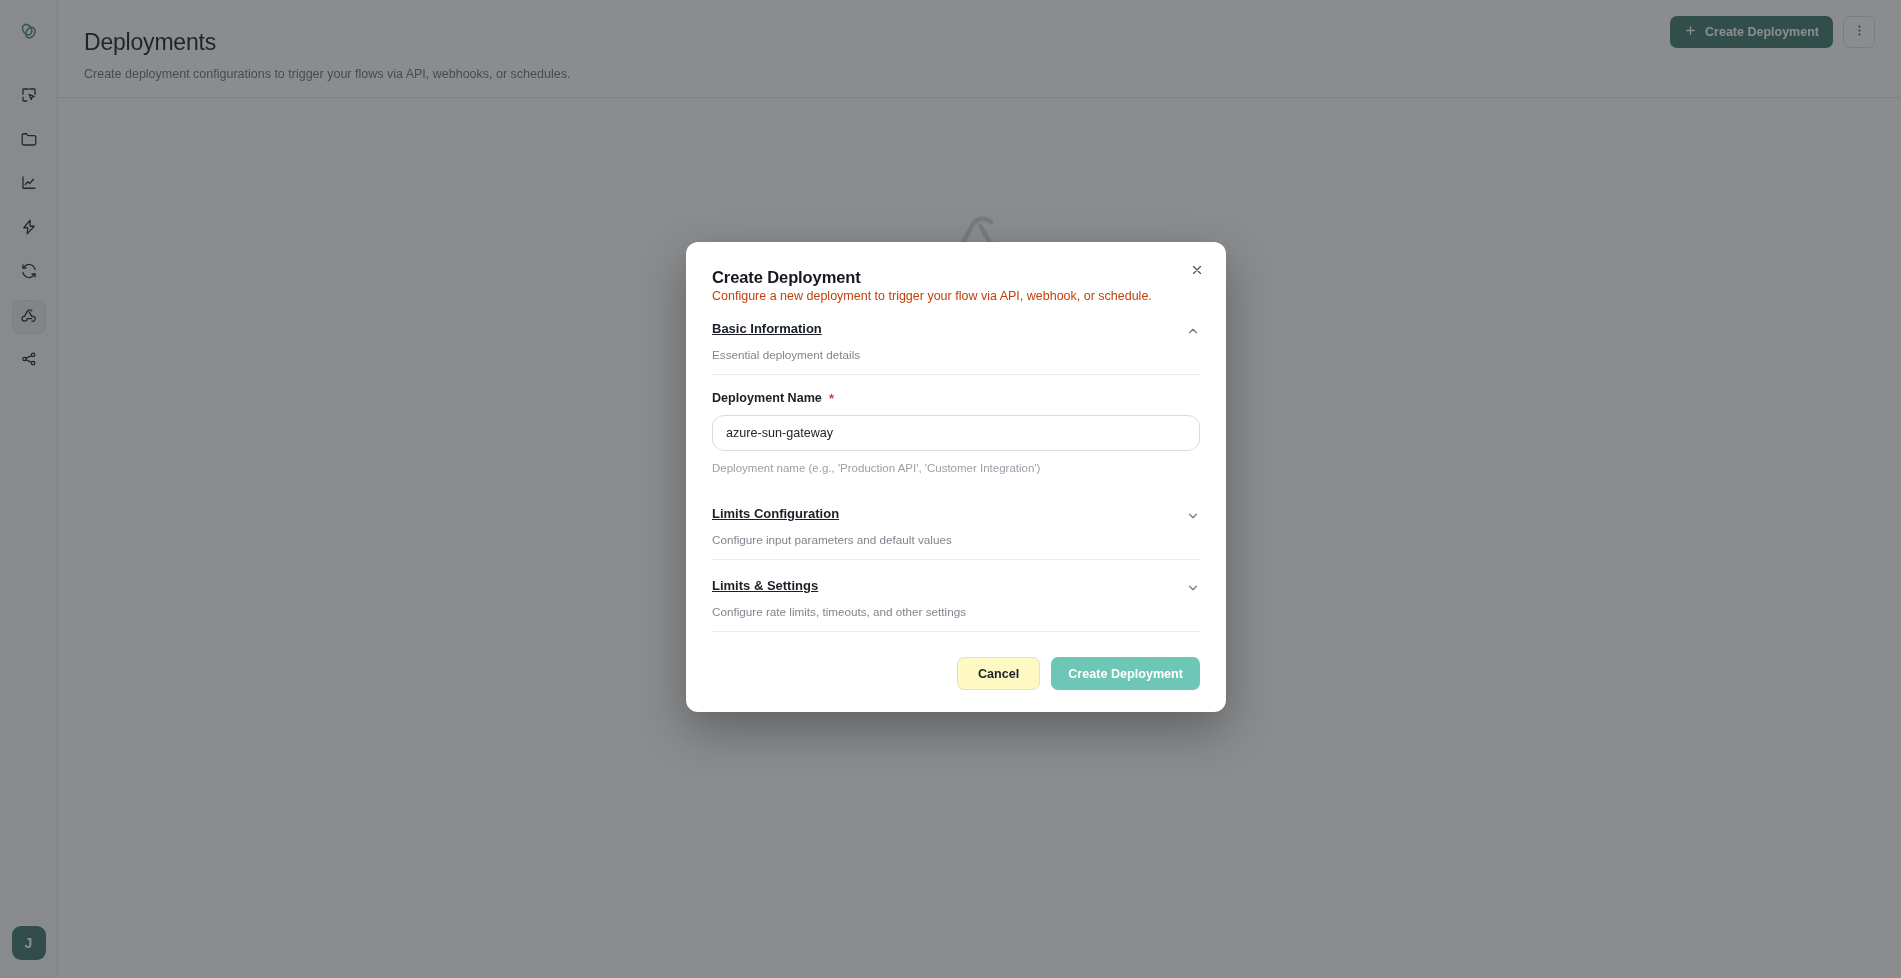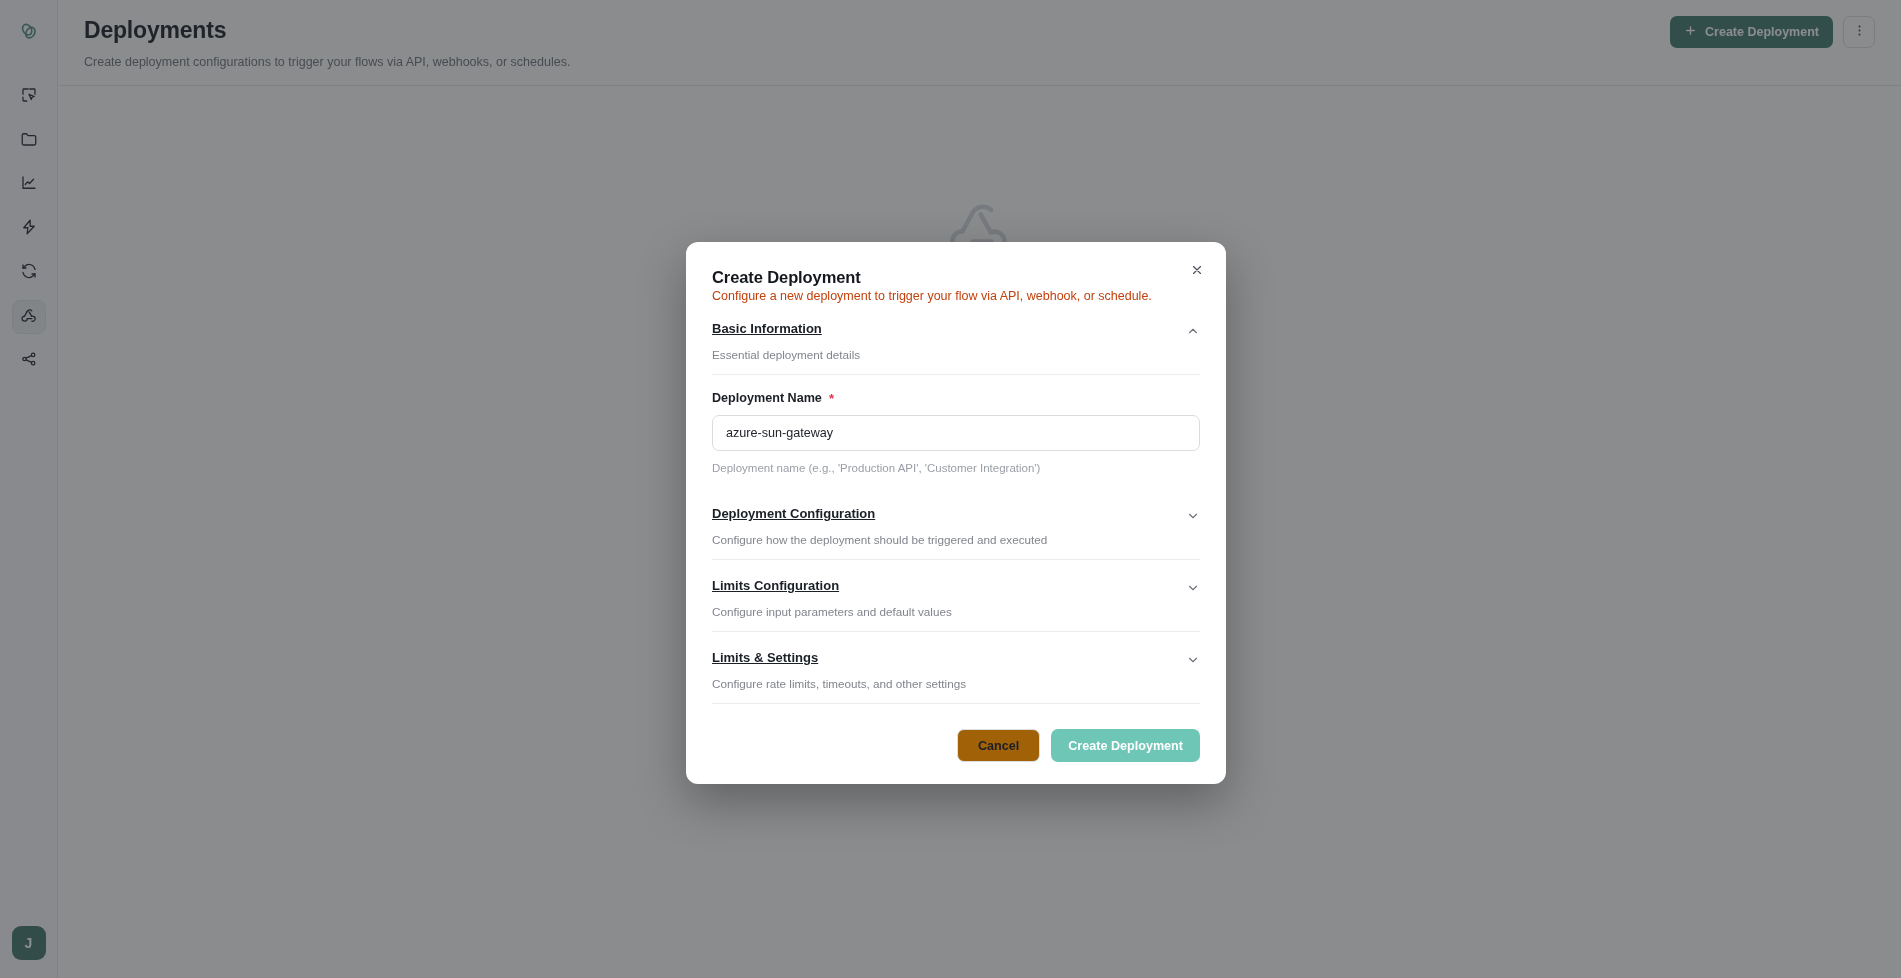--- a/index.html
+++ b/index.html
@@ -68,24 +68,25 @@
   .page-header {
     padding: 14px 26px 16px 26px;
     border-bottom: 1px solid #e7e8ea;
     display: flex;
     align-items: flex-start;
     justify-content: space-between;
   }
   .page-header-text { padding-top: 2px; }
   .page-title {
     font-size: 23px;
-    font-weight: 700;
+    font-weight: 400;
     color: #14181f;
     letter-spacing: -0.2px;
     line-height: 1.25;
+    margin-top: 12px;
   }
   .page-subtitle {
     margin-top: 10px;
     font-size: 12.5px;
     color: #6c7079;
   }
   .header-actions {
     display: flex;
     align-items: center;
     gap: 10px;
@@ -213,21 +214,21 @@
     display: flex;
     align-items: center;
     gap: 7px;
   }
   .req { color: #e0344a; font-size: 13px; line-height: 1; }
   .text-input {
     margin-top: 10px;
     width: 100%;
     height: 36px;
     border: 1px solid #dadce0;
-    border-radius: 7px;
+    border-radius: 12px;
     padding: 0 13px;
     font-size: 12.6px;
     font-family: inherit;
     color: #22262d;
     background: #ffffff;
     outline: none;
   }
   .field-hint {
     margin-top: 11px;
     font-size: 11.5px;
@@ -237,21 +238,21 @@
   .modal-footer {
     display: flex;
     justify-content: flex-end;
     gap: 11px;
     padding-top: 25px;
   }
   .btn-secondary {
     height: 33px;
     padding: 0 20px;
     border: 1px solid #dcdee1;
-    background: #a16207;
+    background: #fef9c3;
     color: #1c2027;
     border-radius: 7px;
     font-size: 12.6px;
     font-weight: 600;
     font-family: inherit;
     cursor: pointer;
   }
   .btn-primary-modal {
     height: 33px;
     padding: 0 17px;
@@ -426,33 +427,20 @@
 
   <div class="field-block">
     <label class="field-label">
       <span>Deployment Name</span>
       <span class="req">*</span>
     </label>
     <input class="text-input" type="text" value="azure-sun-gateway" style="">
     <div class="field-hint">Deployment name (e.g., 'Production API', 'Customer Integration')</div>
   </div>
 
-  <div class="section">
-    <div class="section-head">
-      <div>
-        <div class="section-title">Deployment Configuration</div>
-        <div class="section-desc">Configure how the deployment should be triggered and executed</div>
-      </div>
-      <span class="chev">
-        <svg width="14" height="14" viewBox="0 0 24 24" fill="none" stroke="#70747c" stroke-width="2" stroke-linecap="round" stroke-linejoin="round">
-          <path d="M6 9l6 6 6-6"></path>
-        </svg>
-      </span>
-    </div>
-  </div>
 
   <div class="section">
     <div class="section-head">
       <div>
         <div class="section-title">Limits Configuration</div>
         <div class="section-desc">Configure input parameters and default values</div>
       </div>
       <span class="chev">
         <svg width="14" height="14" viewBox="0 0 24 24" fill="none" stroke="#70747c" stroke-width="2" stroke-linecap="round" stroke-linejoin="round">
           <path d="M6 9l6 6 6-6"></path>

